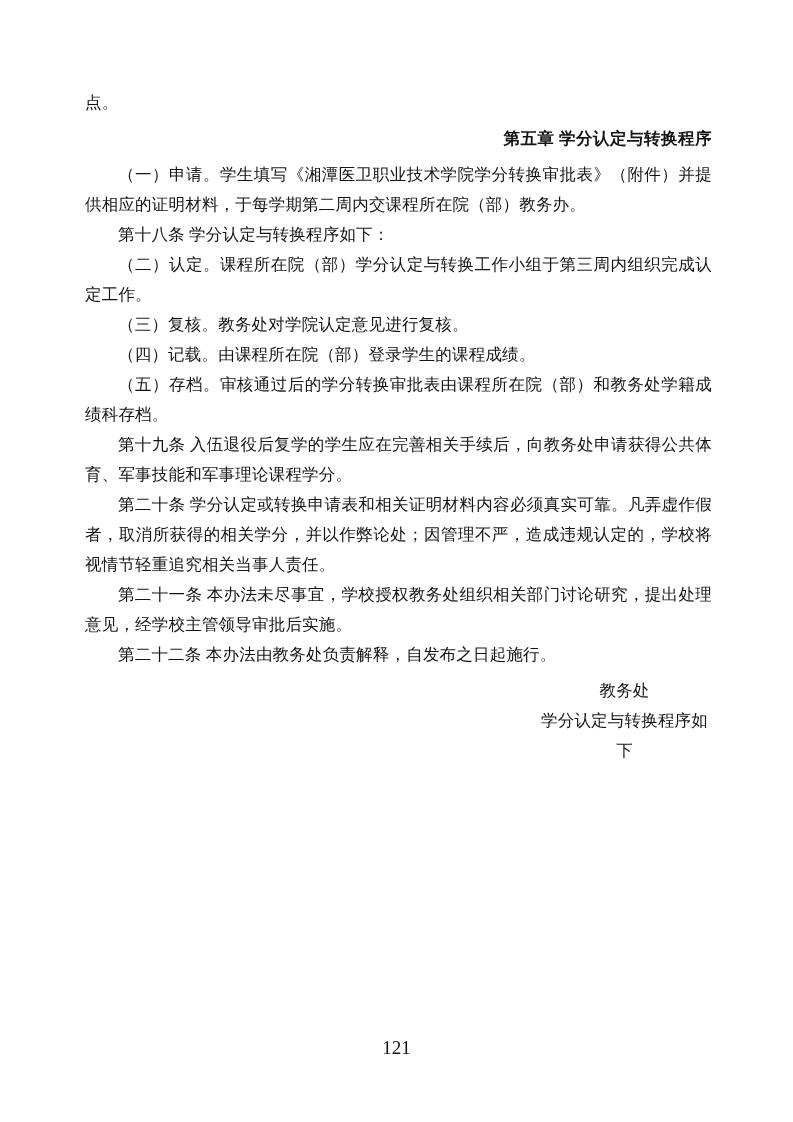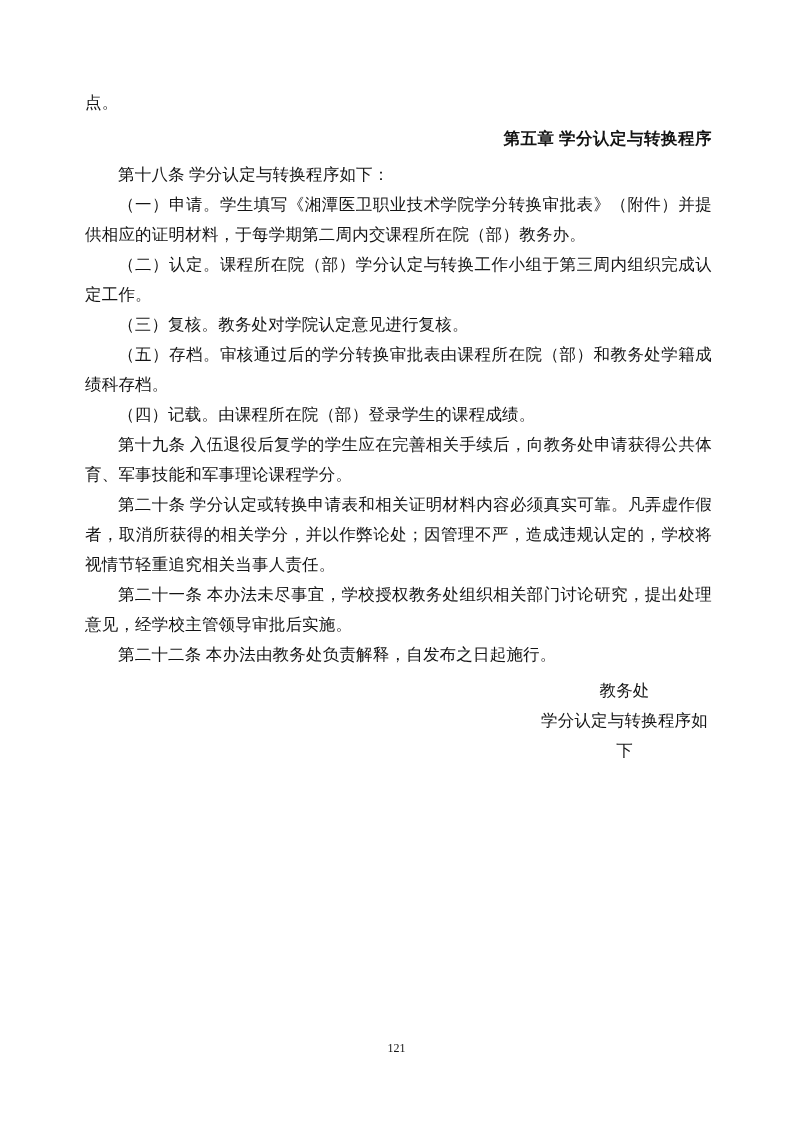--- a/index.html
+++ b/index.html
@@ -50,38 +50,38 @@
   }
   .signature-block p {
     text-indent: 0;
   }
   .page-number {
     position: absolute;
     top: 1040px;
     left: 0;
     width: 100%;
     text-align: center;
-    font-size: 12px;
+    font-size: 19px;
     line-height: 16px;
     color: #141414;
   }
 </style>
 </head>
 <body>
 
 <div class="page">
   <div class="content">
     <p class="para-plain">点。</p>
     <p class="chapter-heading">第五章 学分认定与转换程序</p>
+    <p class="para-indent">（一）申请。学生填写《湘潭医卫职业技术学院学分转换审批表》（附件）并提供相应的证明材料，于每学期第二周内交课程所在院（部）教务办。</p>
     <p class="para-indent">第十八条 学分认定与转换程序如下：</p>
-    <p class="para-indent">（一）申请。学生填写《湘潭医卫职业技术学院学分转换审批表》（附件）并提供相应的证明材料，于每学期第二周内交课程所在院（部）教务办。</p>
     <p class="para-indent">（二）认定。课程所在院（部）学分认定与转换工作小组于第三周内组织完成认定工作。</p>
     <p class="para-indent">（三）复核。教务处对学院认定意见进行复核。</p>
+    <p class="para-indent">（四）记载。由课程所在院（部）登录学生的课程成绩。</p>
     <p class="para-indent">（五）存档。审核通过后的学分转换审批表由课程所在院（部）和教务处学籍成绩科存档。</p>
-    <p class="para-indent">（四）记载。由课程所在院（部）登录学生的课程成绩。</p>
     <p class="para-indent">第十九条 入伍退役后复学的学生应在完善相关手续后，向教务处申请获得公共体育、军事技能和军事理论课程学分。</p>
     <p class="para-indent">第二十条 学分认定或转换申请表和相关证明材料内容必须真实可靠。凡弄虚作假者，取消所获得的相关学分，并以作弊论处；因管理不严，造成违规认定的，学校将视情节轻重追究相关当事人责任。</p>
     <p class="para-indent">第二十一条 本办法未尽事宜，学校授权教务处组织相关部门讨论研究，提出处理意见，经学校主管领导审批后实施。</p>
     <p class="para-indent">第二十二条 本办法由教务处负责解释，自发布之日起施行。</p>
     <div class="signature-block">
       <p>教务处</p>
       <p>学分认定与转换程序如下</p>
     </div>
   </div>
   <div class="page-number">121</div>

